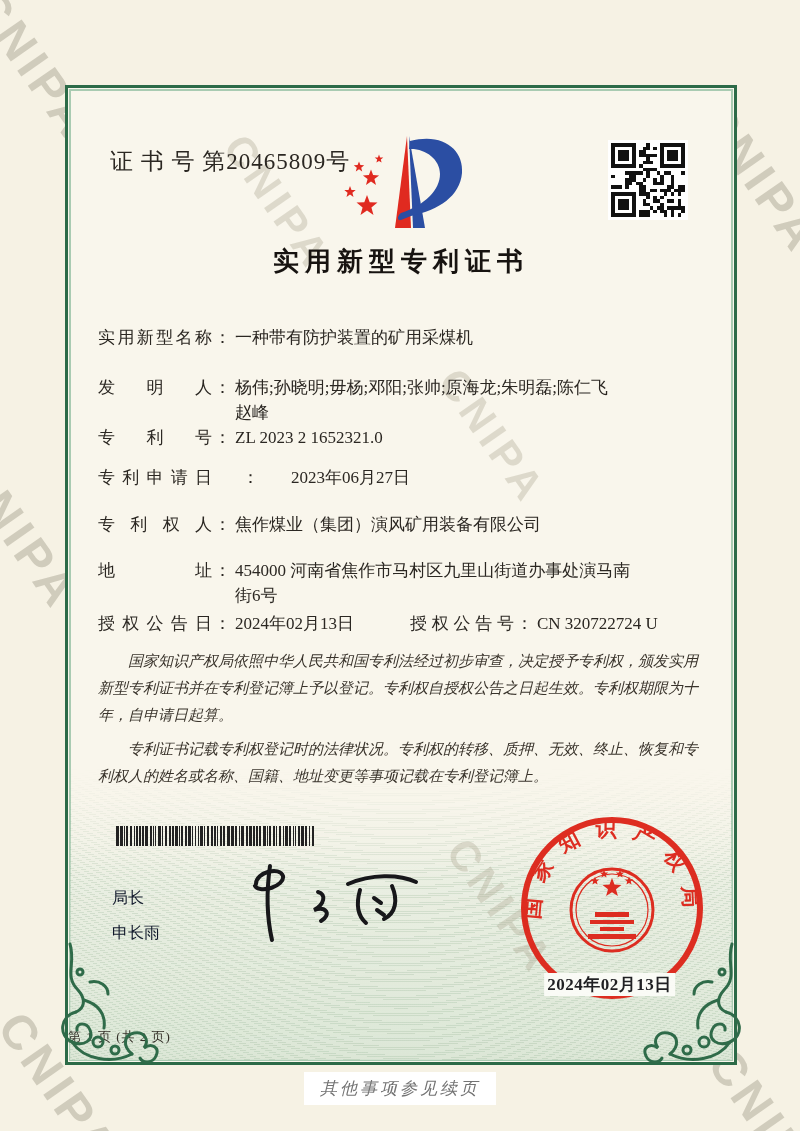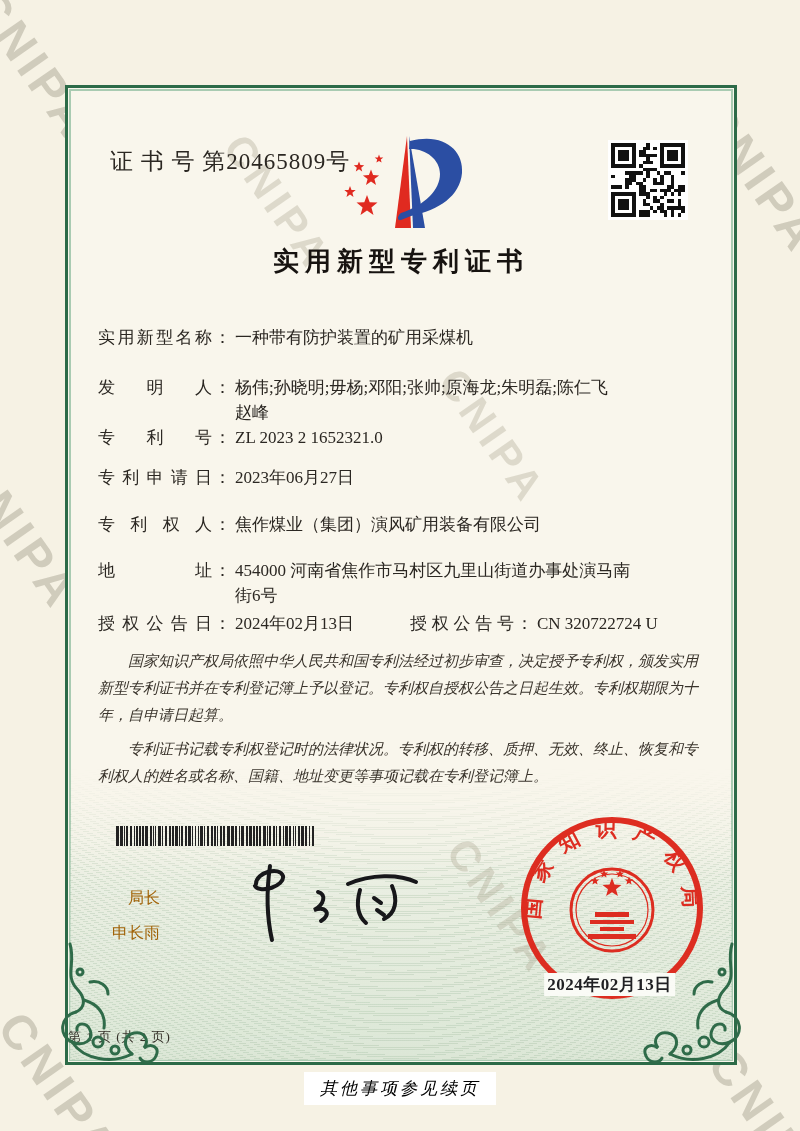--- a/index.html
+++ b/index.html
@@ -42,47 +42,47 @@
   .title{
     position:absolute; left:0; right:0; top:156px; text-align:center;
     font-size:26px; font-weight:bold; letter-spacing:6px; color:#171310; z-index:3;
   }
   
   .fields{ position:absolute; left:30px; right:24px; top:237px; font-size:17px; line-height:25px; z-index:3;}
   .frow{ display:flex; align-items:flex-start;}
   .flabel{ display:inline-block; width:114px; text-align:justify; text-align-last:justify; flex:none;}
   .fcolon{ flex:none; padding:0 4px 0 2px;}
   .fval{ flex:none; max-width:460px;}
-  .mb25{margin-bottom:25px;} .mb15{margin-bottom:15px;} .mb22{margin-bottom:22px;}
+  .mb25{margin-bottom:25px;} .mb15{margin-bottom:15px;} .mb22{margin-bottom:22px;gap:28px;}
   .mb21{margin-bottom:21px;} .mb3{margin-bottom:3px;} .mb10{margin-bottom:10px;}
   .grant-row{ display:flex;}
   .grant-right{ margin-left:56px; display:flex;}
   .grant-right .flabel{ width:104px;}
   .paras{ margin-top:12px; font-style:italic; font-size:15px; line-height:27px; color:#39332b;}
   .paras p{ margin:0 0 7px 0; text-indent:2em;}
   
   .barcode{ position:absolute; left:48px; top:738px; width:204px; height:20px; z-index:3;}
   .sig-block{
     position:absolute; left:44px; top:800px; z-index:3;
-    font-family:"Liberation Sans","DejaVu Sans",sans-serif; font-size:16px; color:#a16207;text-align:right;
+    font-family:"Liberation Sans","DejaVu Sans",sans-serif; font-size:16px; color:#0f172a;
   }
   .sig-block div{ margin-bottom:14px;}
   .sig-svg{ position:absolute; left:168px; top:772px; width:195px; height:85px; z-index:3;}
   .seal{ position:absolute; left:450px; top:726px; width:188px; height:188px; z-index:5; opacity:.95;}
   .seal-date{
     position:absolute; left:50%; bottom:6px; transform:translateX(-52%);
     background:#fcfcf8; padding:0 3px; font-size:17px; font-weight:bold;
     color:#16161a; white-space:nowrap; letter-spacing:.5px;
   }
   .page-info{ position:absolute; left:0; right:0; bottom:16px; text-align:left; font-size:13px; letter-spacing:1px; color:#343028; z-index:3;}
   
   .footer-note{
     position:absolute; left:50%; top:1072px; transform:translateX(-50%);
     background:#ffffff; padding:5px 16px; font-size:17px; font-style:italic;
-    letter-spacing:3px; color:#000000; z-index:3; white-space:nowrap;
+    letter-spacing:3px; color:#737373; z-index:3; white-space:nowrap;
   }
 </style>
 </head>
 <body>
 
 <div class="page">
 
   <div class="wm wm-out" style="left:6px;  top:-22px;">CNIPA</div>
   <div class="wm wm-out" style="left:733px; top:92px;">CNIPA</div>
   <div class="wm wm-out" style="left:-8px; top:448px;">CNIPA</div>

